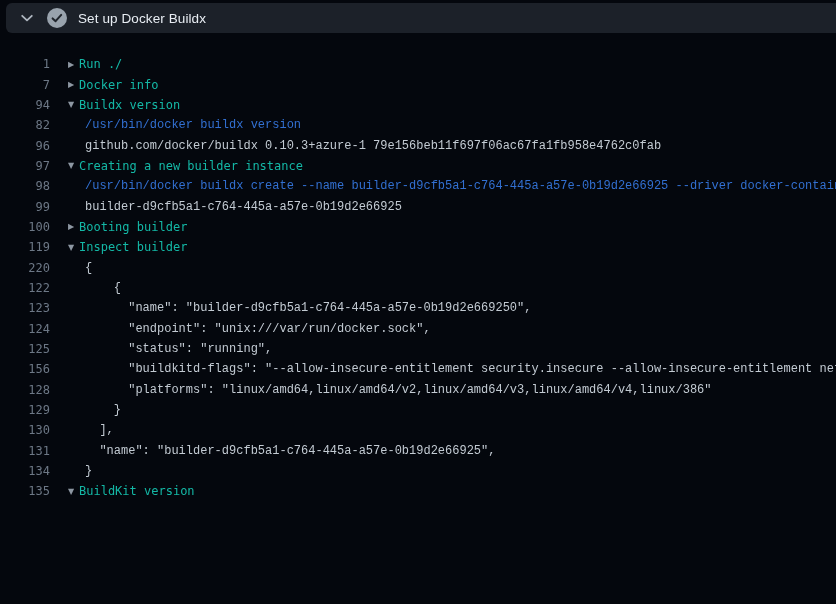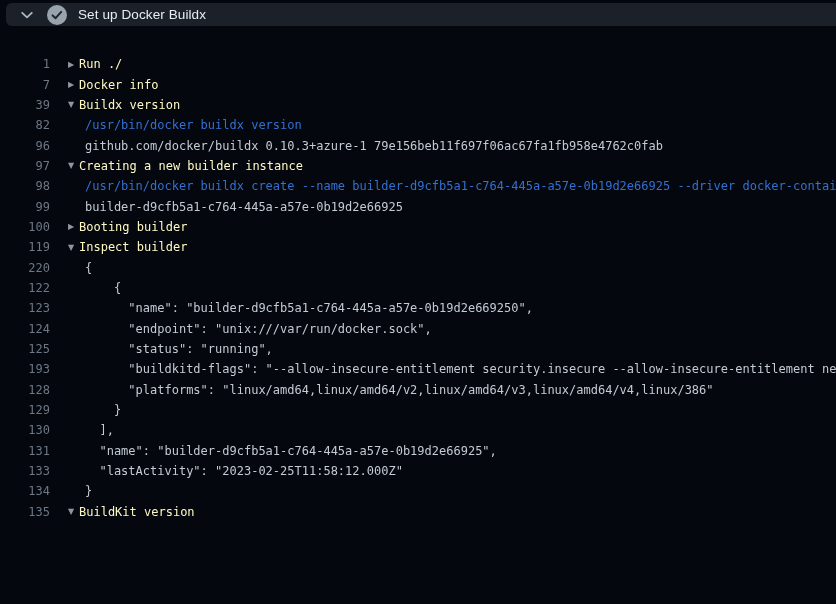--- a/index.html
+++ b/index.html
@@ -8,21 +8,21 @@
     background: #04070d;
     overflow: hidden;
     font-family: "Liberation Sans", sans-serif;
   }
   .viewer { position: relative; width: 836px; height: 604px; }
 
   
   .step-header {
     position: absolute;
     left: 6px; top: 3px;
-    width: 830px; height: 23px;
+    width: 830px; height: 30px;
     background: #1c2129;
     border-radius: 6px 0 0 6px;
     display: flex;
     align-items: center;
     padding-left: 13px;
     cursor: pointer;
   }
   .chev {
     width: 16px; height: 16px;
     display: flex; align-items: center; justify-content: center;
@@ -64,32 +64,32 @@
     color: #6d7886;
     cursor: pointer;
   }
   .body {
     margin-left: 18px;
     display: flex;
     align-items: center;
     color: #c3cbd3;
     flex: none;
   }
-  .body.plain { padding-left: 17px; display: block; }
+  .body.plain { padding-left: 17px; display: block; font-family: Liberation Mono, monospace; }
   .body.command { color: #3270d2; }
   .arrow {
     display: inline-block;
     width: 11px;
     font-size: 8px;
     color: #8d97a2;
     font-family: "DejaVu Sans", sans-serif;
     cursor: pointer;
     flex: none;
   }
-  .gtxt { color: #fef9c3; }
+  .gtxt { color: #14b8a6; }
 </style>
 </head>
 <body>
 
 <div class="viewer">
 
   <div class="step-header">
     <span class="chev">
       <svg width="16" height="16" viewBox="0 0 16 16">
         <path d="M3.2 5.8 L8 10.4 L12.8 5.8" fill="none" stroke="#aeb6bf" stroke-width="1.8" stroke-linecap="round" stroke-linejoin="round"></path>
@@ -100,36 +100,35 @@
         <circle cx="10" cy="10" r="10" fill="#99a3ad"></circle>
         <path d="M5.6 10.4 L8.6 13.2 L14.2 6.9" fill="none" stroke="#20252c" stroke-width="2" stroke-linecap="round" stroke-linejoin="round"></path>
       </svg>
     </span>
     <span class="step-title">Set up Docker Buildx</span>
   </div>
 
   <div class="log-area">
       <div class="line"><span class="num">1</span><span class="body"><span class="arrow">▶</span><span class="gtxt">Run ./</span></span></div>
       <div class="line"><span class="num">7</span><span class="body"><span class="arrow">▶</span><span class="gtxt">Docker info</span></span></div>
-      <div class="line"><span class="num">39</span><span class="body"><span class="arrow">▼</span><span class="gtxt">Buildx version</span></span></div>
+      <div class="line"><span class="num">94</span><span class="body"><span class="arrow">▼</span><span class="gtxt">Buildx version</span></span></div>
       <div class="line"><span class="num">82</span><span class="body plain command">/usr/bin/docker buildx version</span></div>
       <div class="line"><span class="num">96</span><span class="body plain output">github.com/docker/buildx 0.10.3+azure-1 79e156beb11f697f06ac67fa1fb958e4762c0fab</span></div>
       <div class="line"><span class="num">97</span><span class="body"><span class="arrow">▼</span><span class="gtxt">Creating a new builder instance</span></span></div>
       <div class="line"><span class="num">98</span><span class="body plain command">/usr/bin/docker buildx create --name builder-d9cfb5a1-c764-445a-a57e-0b19d2e66925 --driver docker-container</span></div>
       <div class="line"><span class="num">99</span><span class="body plain output">builder-d9cfb5a1-c764-445a-a57e-0b19d2e66925</span></div>
       <div class="line"><span class="num">100</span><span class="body"><span class="arrow">▶</span><span class="gtxt">Booting builder</span></span></div>
       <div class="line"><span class="num">119</span><span class="body"><span class="arrow">▼</span><span class="gtxt">Inspect builder</span></span></div>
       <div class="line"><span class="num">220</span><span class="body plain output">{</span></div>
       <div class="line"><span class="num">122</span><span class="body plain output">    {</span></div>
       <div class="line"><span class="num">123</span><span class="body plain output">      "name": "builder-d9cfb5a1-c764-445a-a57e-0b19d2e669250",</span></div>
       <div class="line"><span class="num">124</span><span class="body plain output">      "endpoint": "unix:///var/run/docker.sock",</span></div>
       <div class="line"><span class="num">125</span><span class="body plain output">      "status": "running",</span></div>
-      <div class="line"><span class="num">193</span><span class="body plain output">      "buildkitd-flags": "--allow-insecure-entitlement security.insecure --allow-insecure-entitlement network.host",</span></div>
+      <div class="line"><span class="num">156</span><span class="body plain output">      "buildkitd-flags": "--allow-insecure-entitlement security.insecure --allow-insecure-entitlement network.host",</span></div>
       <div class="line"><span class="num">128</span><span class="body plain output">      "platforms": "linux/amd64,linux/amd64/v2,linux/amd64/v3,linux/amd64/v4,linux/386"</span></div>
       <div class="line"><span class="num">129</span><span class="body plain output">    }</span></div>
       <div class="line"><span class="num">130</span><span class="body plain output">  ],</span></div>
       <div class="line"><span class="num">131</span><span class="body plain output">  "name": "builder-d9cfb5a1-c764-445a-a57e-0b19d2e66925",</span></div>
-      <div class="line"><span class="num">133</span><span class="body plain output">  "lastActivity": "2023-02-25T11:58:12.000Z"</span></div>
       <div class="line"><span class="num">134</span><span class="body plain output">}</span></div>
       <div class="line"><span class="num">135</span><span class="body"><span class="arrow">▼</span><span class="gtxt">BuildKit version</span></span></div>
     </div>
 
 </div>
 
 </body></html>

